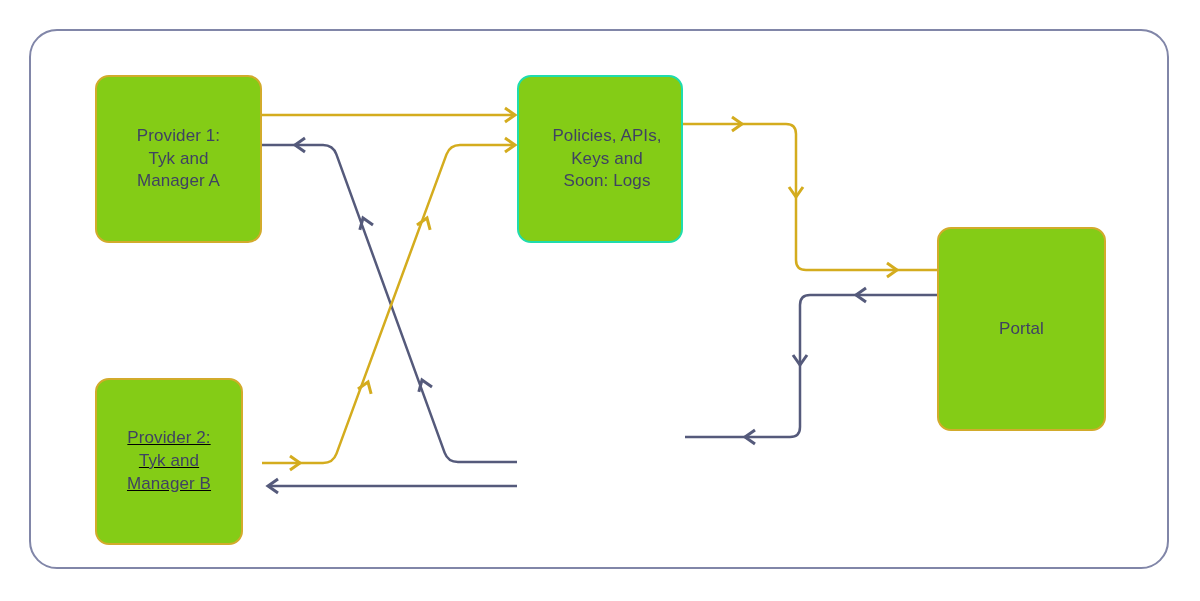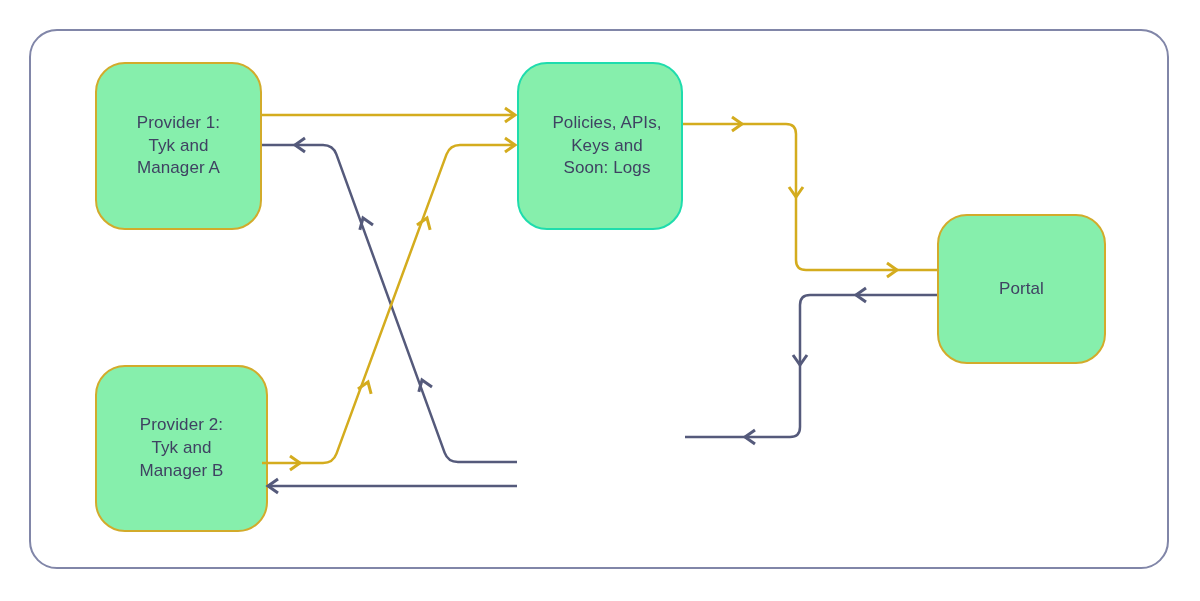--- a/index.html
+++ b/index.html
@@ -22,41 +22,42 @@
     width: 1140px;
     height: 540px;
     border: 2px solid #8186A8;
     border-radius: 28px;
     box-sizing: border-box;
     background: #ffffff;
   }
   .box {
     position: absolute;
     box-sizing: border-box;
-    background: #86efac;
-    border-radius: 30px;
+    background: #84cc16;
+    border-radius: 14px;
     display: flex;
     align-items: center;
     justify-content: center;
     text-align: center;
+    margin-top: 13px;
   }
   .box.yellow { border: 2.5px solid #D2AB2B; }
   .box.teal   { border: 2.5px solid #1FDCAD; padding-left: 14px; }
   .box-label {
     color: #3F4262;
     font-size: 17px;
     line-height: 1.35;
     white-space: pre-line;
     letter-spacing: 0.1px;
   }
   #provider1 { left: 95px;  top: 62px;  width: 167px; height: 168px; }
-  #provider2 { left: 95px;  top: 365px; width: 173px; height: 167px; }
+  #provider2 { left: 95px;  top: 365px; width: 148px; height: 167px; text-decoration: underline; }
   #policies  { left: 517px; top: 62px;  width: 166px; height: 168px; }
   #access    { left: 517px; top: 364px; width: 166px; height: 167px; }
-  #portal    { left: 937px; top: 214px; width: 169px; height: 150px; }
+  #portal    { left: 937px; top: 214px; width: 169px; height: 204px; }
   svg.connectors {
     position: absolute;
     left: 0; top: 0;
     width: 1200px;
     height: 601px;
     pointer-events: none;
   }
   svg .line {
     fill: none;
     stroke-width: 2.5px;

